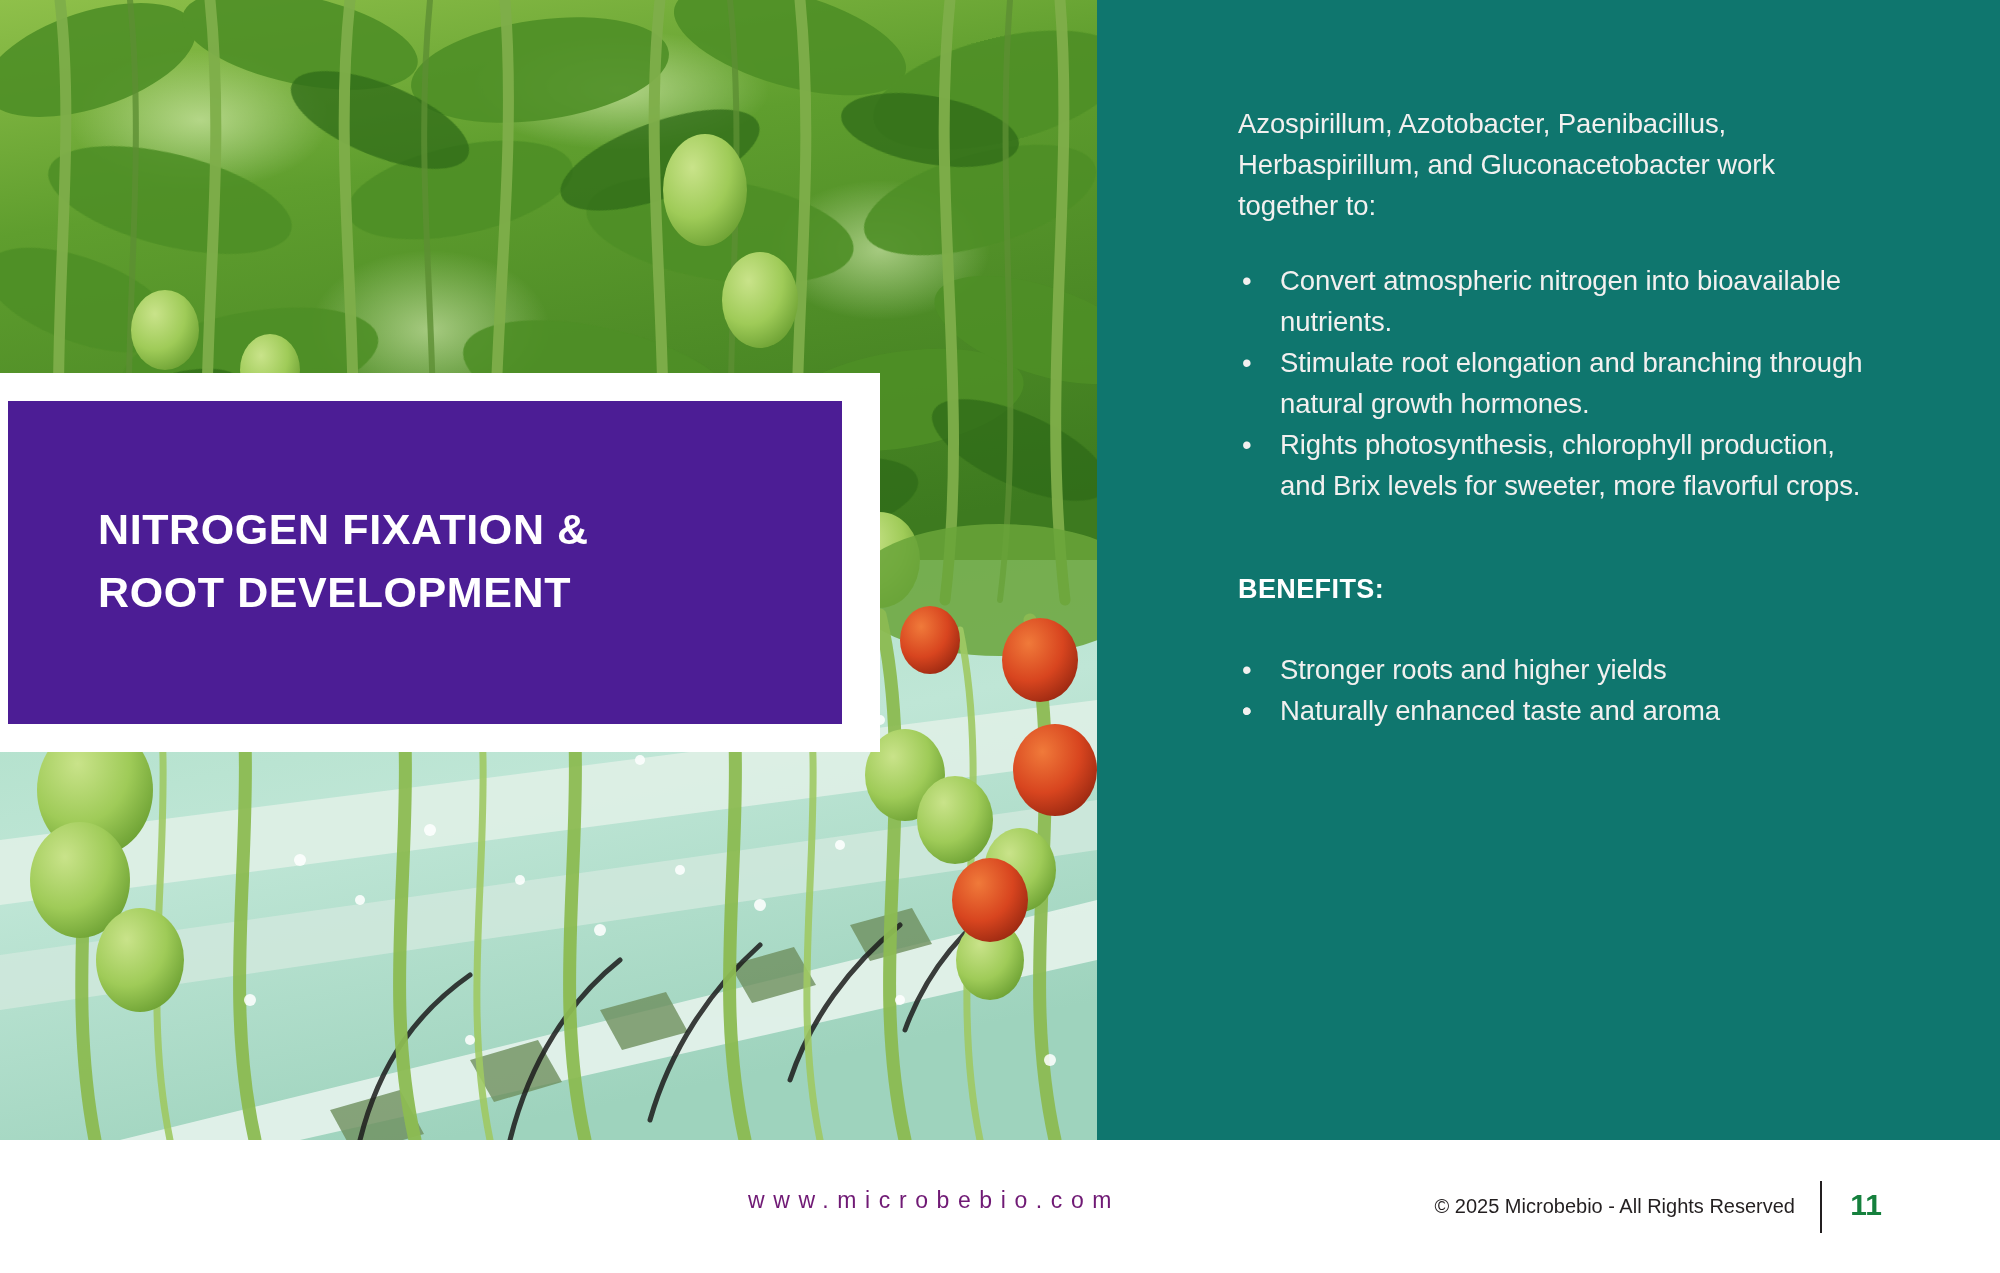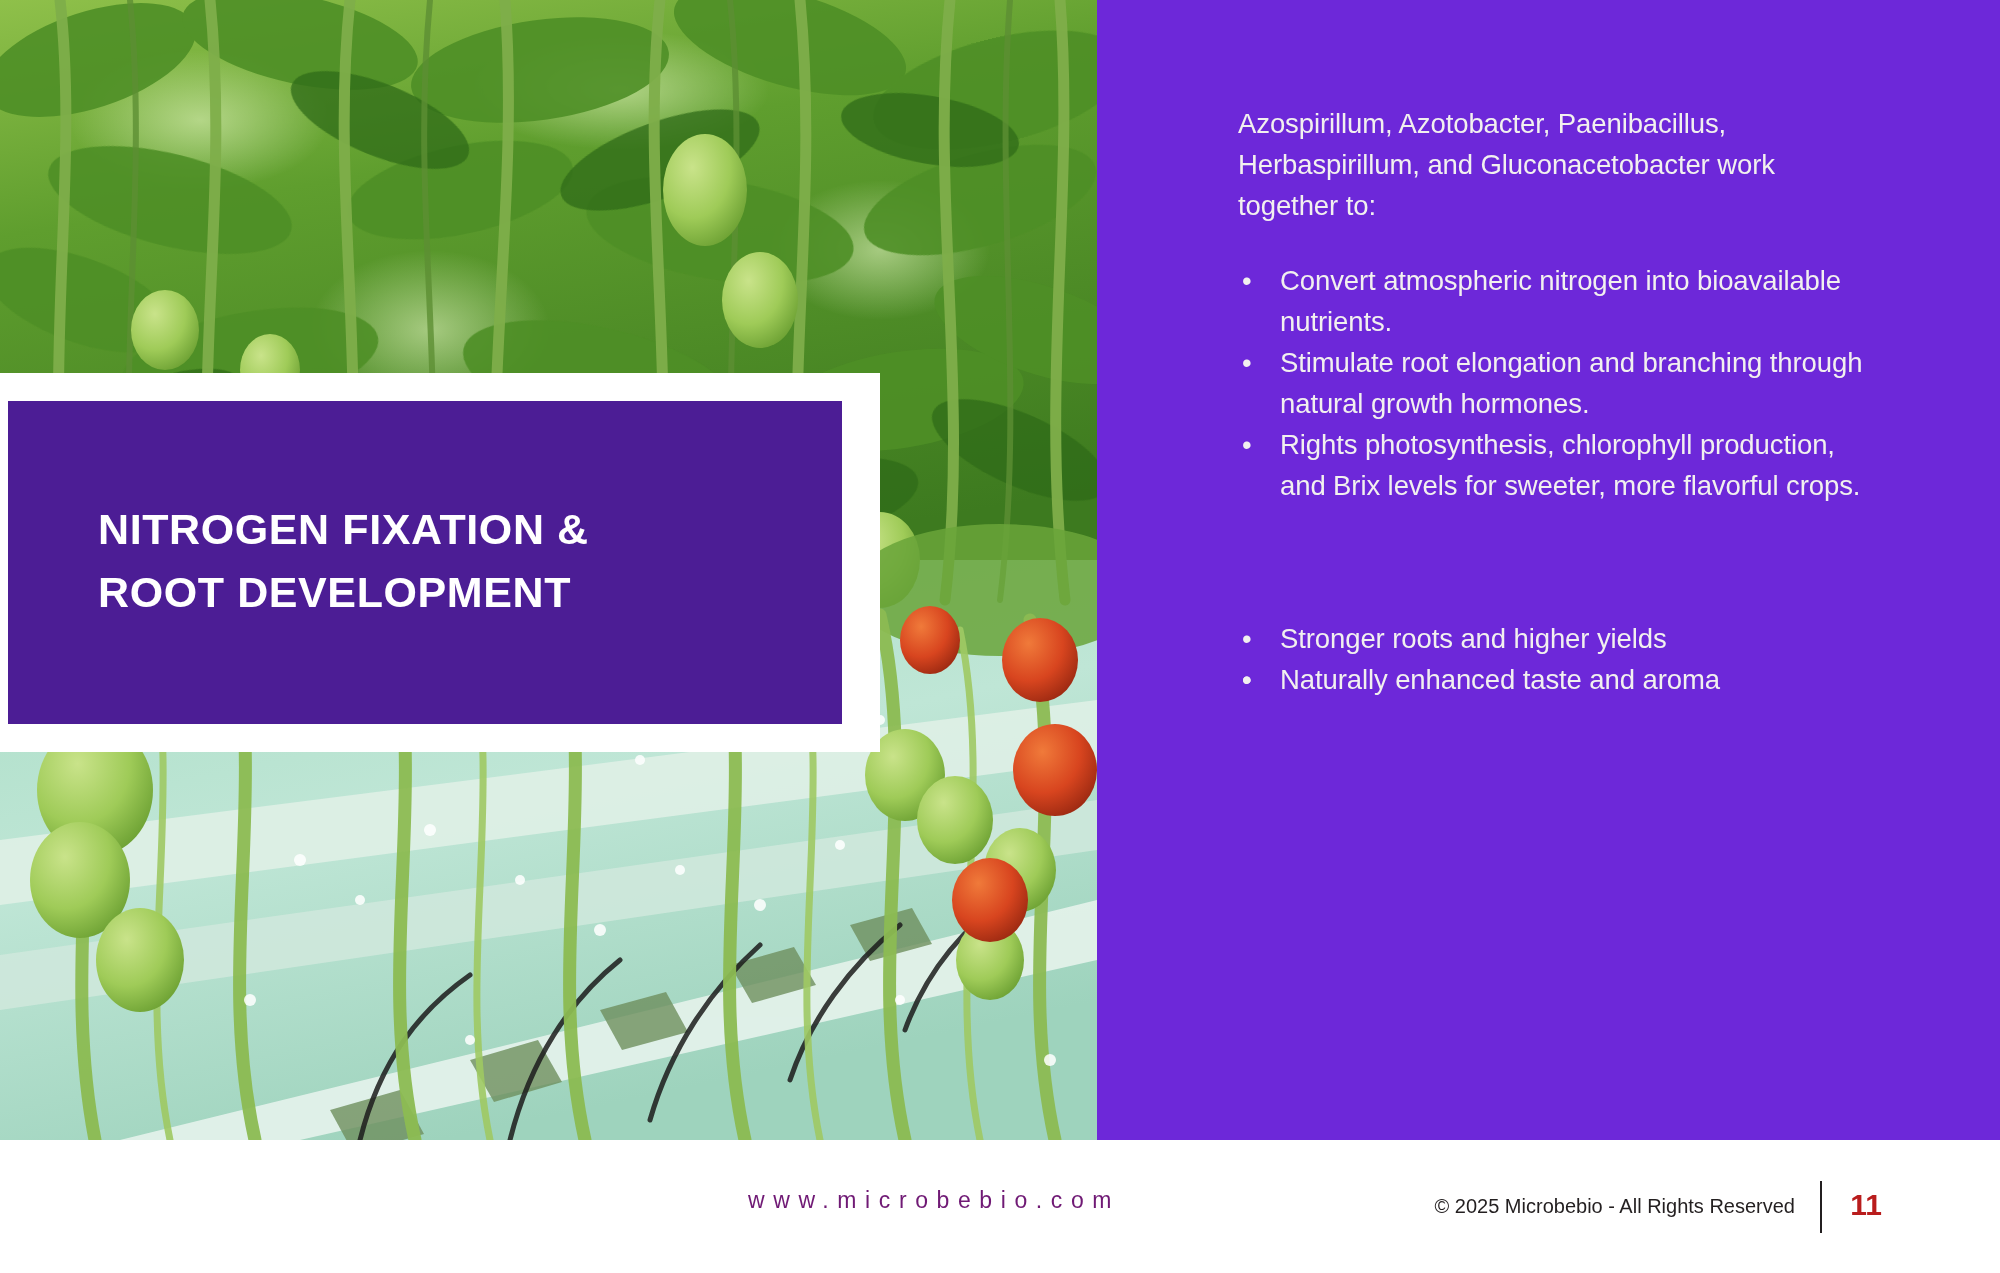--- a/index.html
+++ b/index.html
@@ -34,21 +34,21 @@
   }
   .photo svg { display: block; width: 1097px; height: 1140px; }
 
   
   .right-panel {
     position: absolute;
     left: 1097px;
     top: 0;
     width: 903px;
     height: 1140px;
-    background: #6d28d9;
+    background: #0f766e;
   }
 
   .copy {
     position: absolute;
     left: 141px;
     top: 103px;
     width: 640px;
     color: #f2f0ef;
   }
 
@@ -156,21 +156,21 @@
     width: 2px;
     height: 52px;
     background: #231f20;
   }
   .page-number {
     position: absolute;
     right: 118px;
     top: 1188px;
     font-size: 30px;
     font-weight: 700;
-    color: #b91c1c;
+    color: #15803d;
     white-space: nowrap;
   }
 </style>
 </head>
 <body>
 
 <div class="slide">
 
   <div class="photo">
     <svg viewBox="0 0 1097 1140" preserveAspectRatio="none">
@@ -369,20 +369,21 @@
           <span>Stimulate root elongation and branching through natural growth hormones.</span>
         </li>
         <li>
           <span class="dot">•</span>
           <span>Rights photosynthesis, chlorophyll production, and Brix levels for sweeter, more flavorful crops.</span>
         </li>
       </ul>
 
       <div class="benefits-gap-top"></div>
 
+      <p class="benefits-head">BENEFITS:</p>
 
       <div class="benefits-gap-bottom"></div>
 
       <ul class="bullets">
         <li>
           <span class="dot">•</span>
           <span>Stronger roots and higher yields</span>
         </li>
         <li>
           <span class="dot">•</span>

